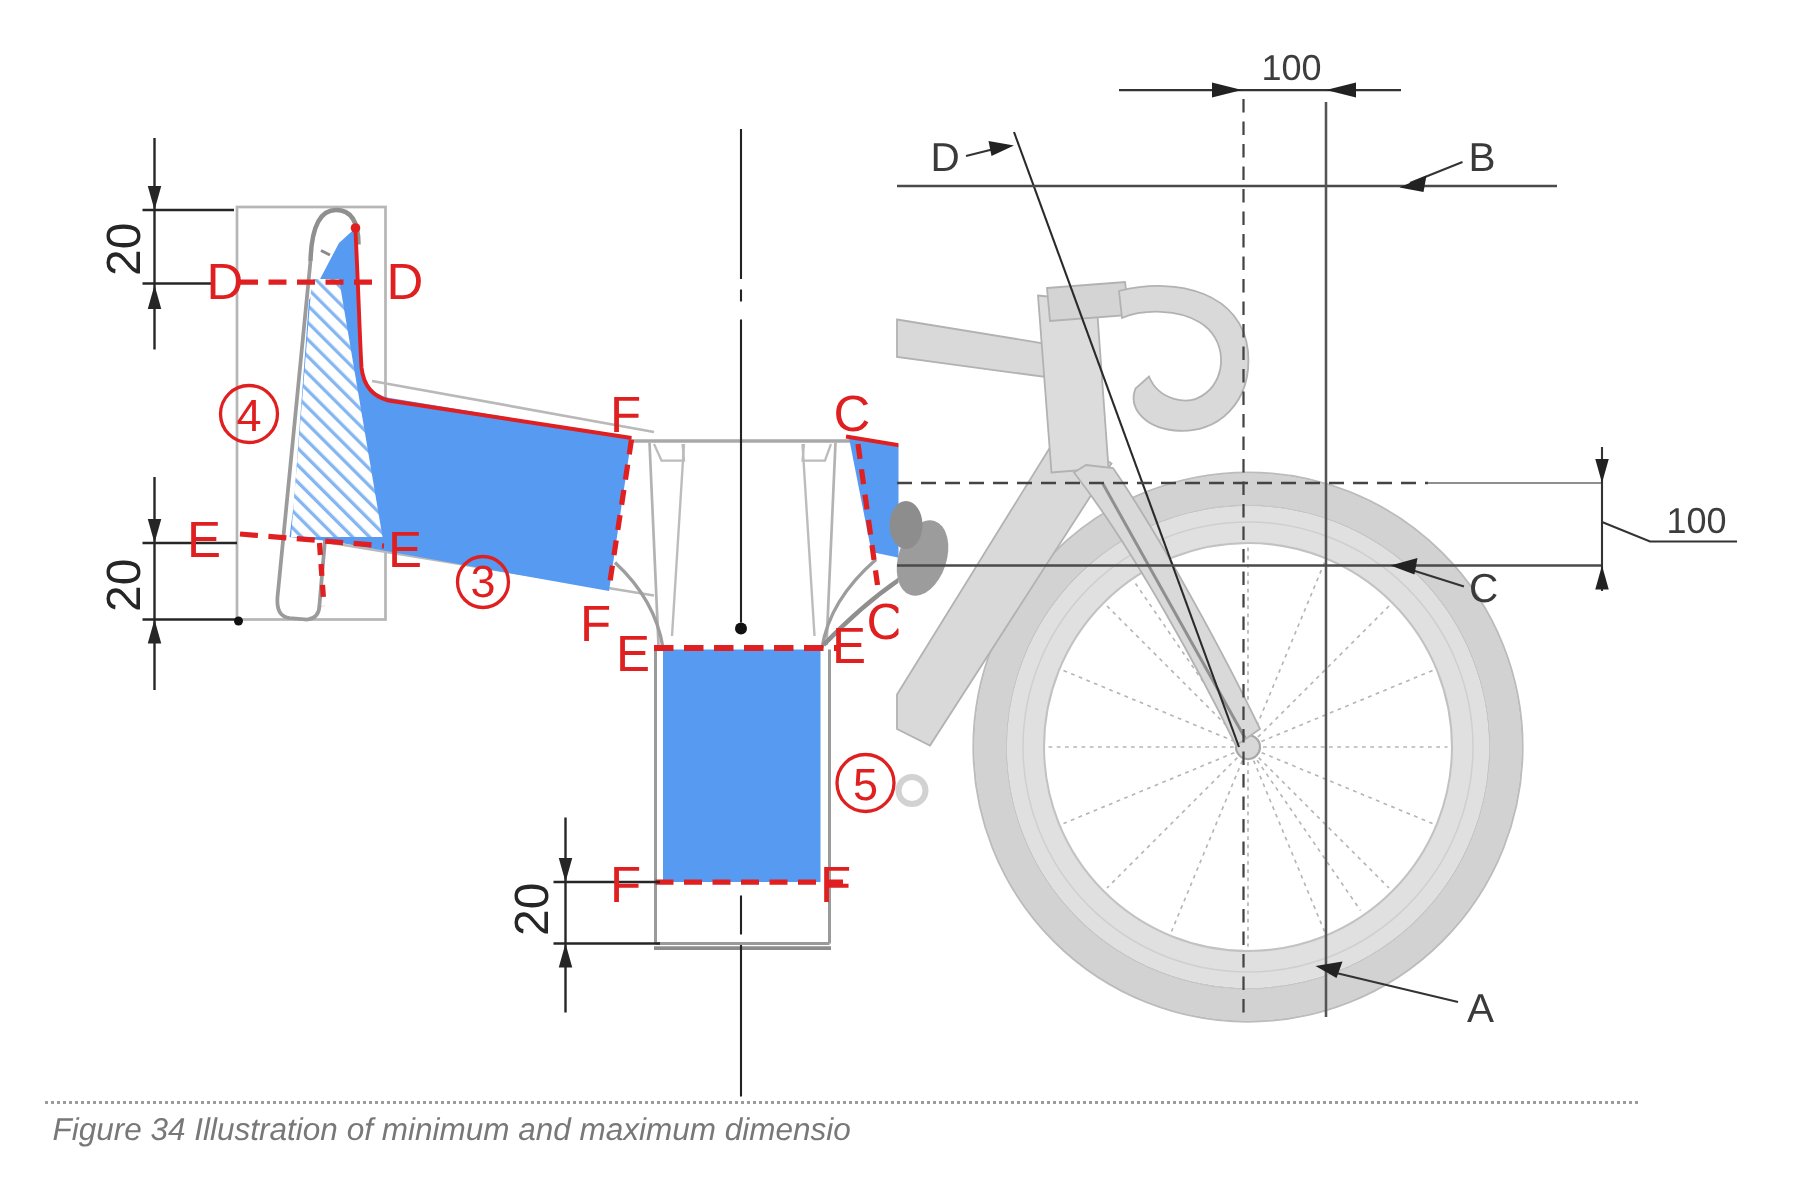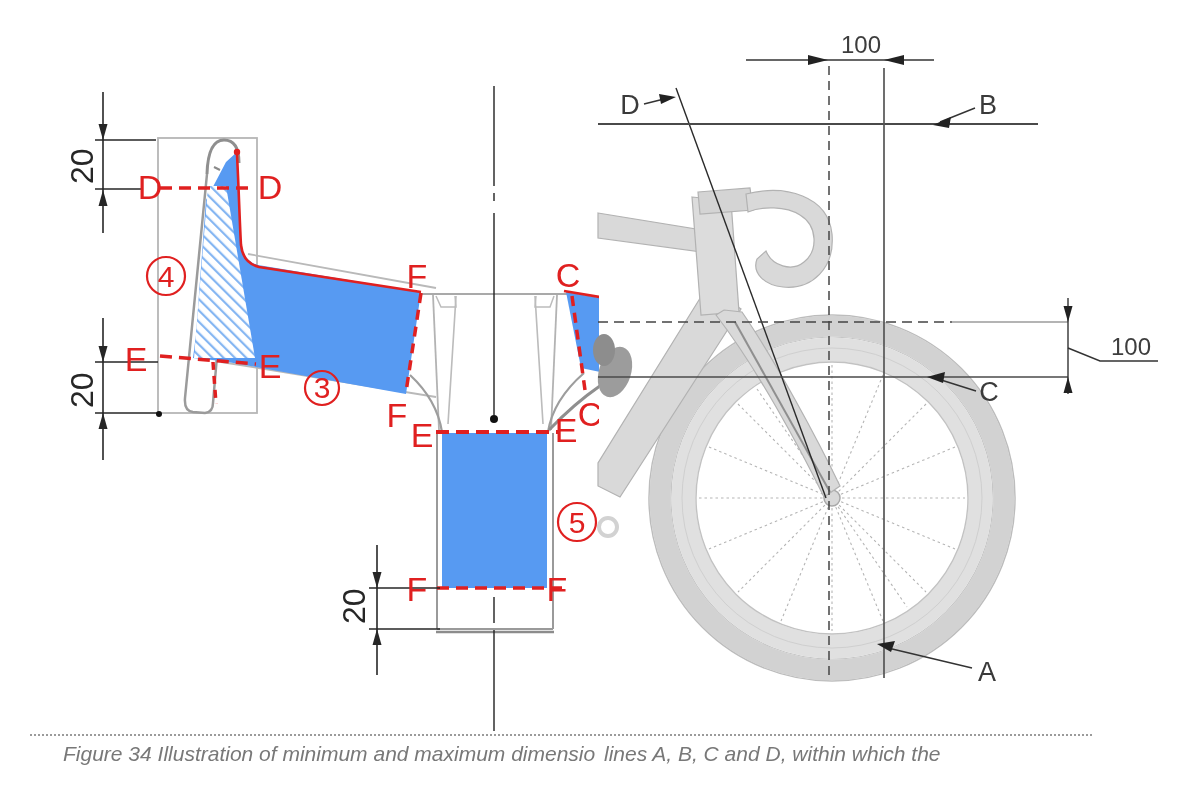--- a/index.html
+++ b/index.html
@@ -6,21 +6,21 @@
   #page{position:relative;width:1200px;height:800px;background:#ffffff;overflow:hidden;
         font-family:"Liberation Sans",sans-serif;}
   svg text{font-family:"Liberation Sans",sans-serif;}
   .red-label{fill:#e02020;font-size:34px;text-anchor:middle;}
   .circ-num{fill:#e02020;font-size:30px;text-anchor:middle;}
   .dim20{fill:#262626;font-size:32px;}
   .dim100{fill:#3d3d3d;font-size:24px;text-anchor:middle;}
   .line-label{fill:#3a3a3a;font-size:27px;text-anchor:middle;}
   .caption{position:absolute;top:741px;font-style:italic;font-size:21px;color:#787878;
            white-space:nowrap;line-height:26px;}
-  .caption-left{left:35px;max-width:563px;overflow:hidden;margin-left:28px;}
+  .caption-left{left:35px;max-width:563px;overflow:hidden;}
   .caption-right{left:601px;background:#ffffff;padding-left:3px;}
   #separator{position:absolute;top:734px;left:30px;width:1062px;height:0;
              border-top:2px dotted #9b9b9b;}
 </style>
 </head>
 <body>
 
 <div id="page">
 
 <svg width="1200" height="800" viewBox="0 0 1200 800">
@@ -206,15 +206,14 @@
     </g>
     <text x="630" y="114" class="line-label">D</text>
     <text x="988" y="114" class="line-label">B</text>
     <text x="989" y="401" class="line-label">C</text>
     <text x="987" y="681" class="line-label">A</text>
   </g>
 </svg>
 
 <div id="separator"></div>
 <div class="caption caption-left">Figure 34 Illustration of minimum and maximum dimensio</div>
-<div class="caption caption-right">lines A, B, C and D, within which the</div>
 
 </div>
 
 </body></html>

